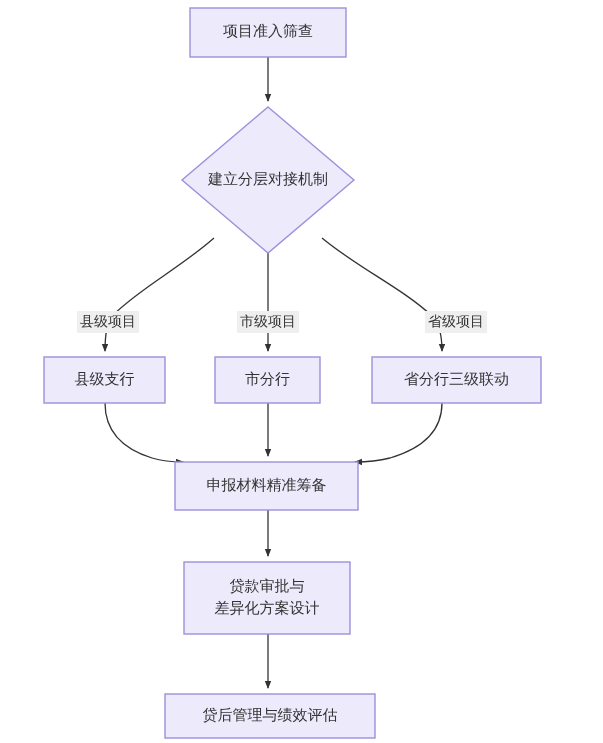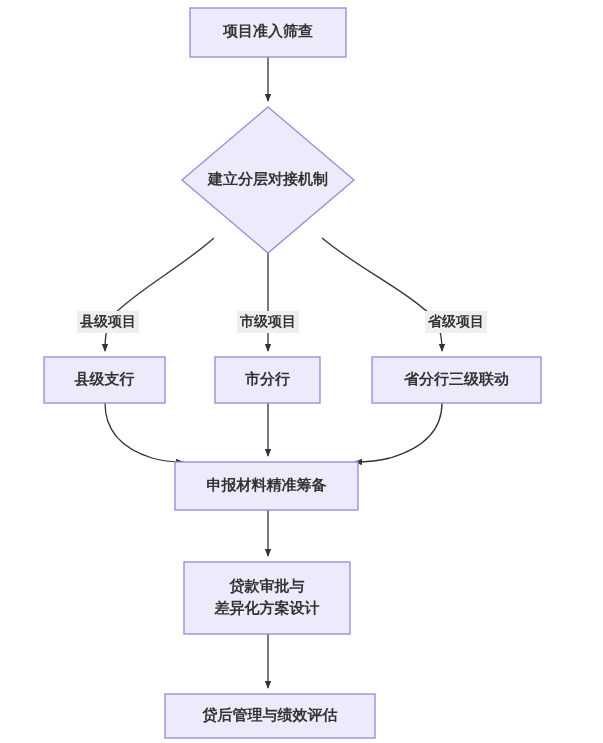--- a/index.html
+++ b/index.html
@@ -10,21 +10,20 @@
   body {
     width: 603px;
     height: 743px;
     font-family: "Liberation Sans", "DejaVu Sans", sans-serif;
     overflow: hidden;
   }
   #flowchart-root {
     position: relative;
     width: 603px;
     height: 716px;
-    font-weight: bold;
   }
   svg.flow-svg {
     position: absolute;
     left: 0;
     top: 0;
     width: 603px;
     height: 743px;
   }
   .node-shape {
     fill: #ECEAFB;

